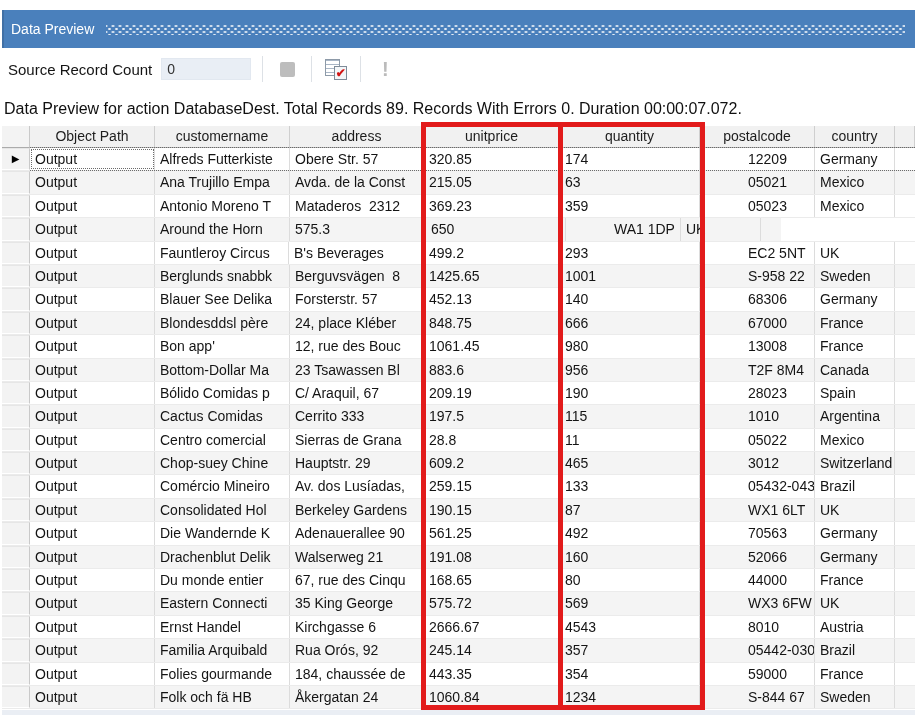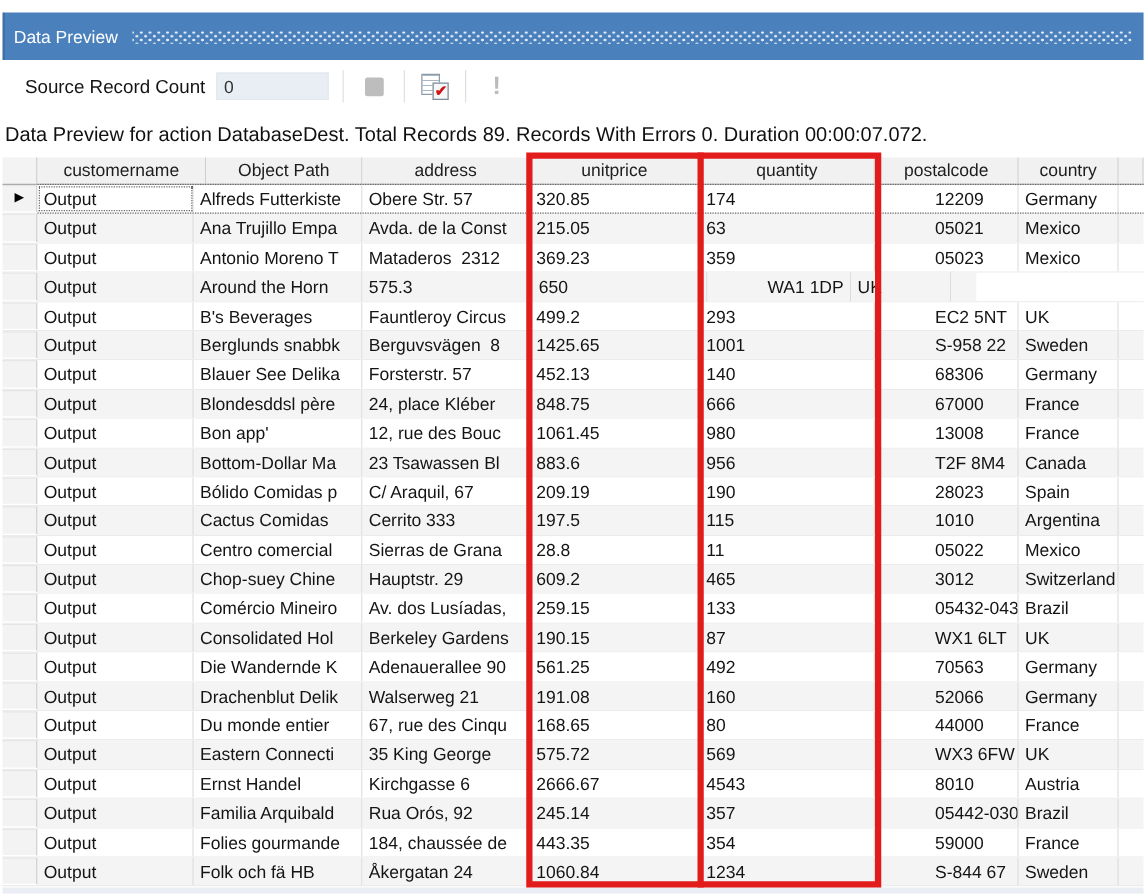--- a/index.html
+++ b/index.html
@@ -27,21 +27,21 @@
       radial-gradient(rgba(255,255,255,.85) 1px, rgba(255,255,255,0) 1.5px);
     background-size: 7px 6px;
     background-position: 0 1px, 3.5px 4px;
   }
 
   
   .toolbar {
     position: absolute; left: 2px; top: 50px; width: 913px; height: 38px;
     display: flex; align-items: center;
   }
-  .tb-label { font-size: 15px; margin-left: 18px; white-space: nowrap; }
+  .tb-label { font-size: 15px; margin-left: 6px; white-space: nowrap; }
   .count-input {
     margin-left: 9px; width: 90px; height: 22px;
     background: #E9EEF5; border: 1px solid #E2E8F0;
     font-family: "Liberation Sans", sans-serif; font-size: 14px; color: #333;
     padding: 0 5px; outline: none;
   }
   .tb-sep { width: 1px; height: 26px; background: #DDE1E6; margin: 0 11px; }
   .icon-btn { width: 26px; height: 26px; display: flex; align-items: center; justify-content: center; position: relative; }
   .icon-stop { width: 15px; height: 15px; background: #BDBDBD; border-radius: 2px; }
   .icon-validate { position: relative; width: 22px; height: 21px; }
@@ -145,22 +145,22 @@
     <span class="icon-alert">!</span>
   </span>
 </div>
 
 <div class="status">Data Preview for action DatabaseDest. Total Records 89. Records With Errors 0. Duration 00:00:07.072.</div>
 
 <div class="grid">
 
   <div class="row hrow">
     <div class="rowhdr"></div>
+    <div class="cell hcell c0">Object Path</div>
     <div class="cell hcell c1">customername</div>
-    <div class="cell hcell c0">Object Path</div>
     <div class="cell hcell c2">address</div>
     <div class="cell hcell c3">unitprice</div>
     <div class="cell hcell c4">quantity</div>
     <div class="cell hcell c5">postalcode</div>
     <div class="cell hcell c6">country</div>
     <div class="cell hcell c7"></div>
   </div>
 
   <div id="grid-body">
       <div class="row current">
@@ -212,22 +212,22 @@
     <div class="cell c4">650</div>
     <div class="cell c5">WA1 1DP</div>
     <div class="cell c6">UK</div>
     <div class="cell c7"></div>
   </div>
       <div class="row">
     <div class="rowhdr">
       
     </div>
     <div class="cell c0">Output</div>
+    <div class="cell c2">Fauntleroy Circus</div>
     <div class="cell c1">B's Beverages</div>
-    <div class="cell c2">Fauntleroy Circus</div>
     <div class="cell c3">499.2</div>
     <div class="cell c4">293</div>
     <div class="cell c5">EC2 5NT</div>
     <div class="cell c6">UK</div>
     <div class="cell c7"></div>
   </div>
       <div class="row alt">
     <div class="rowhdr">
       
     </div>

